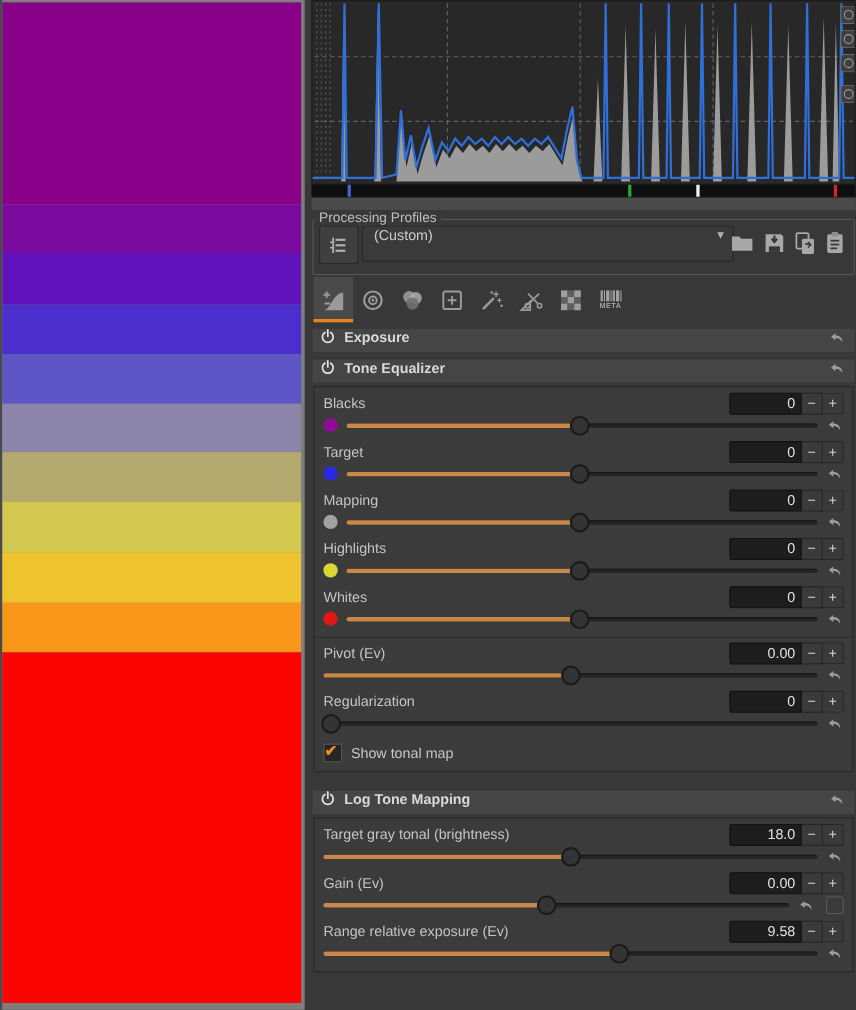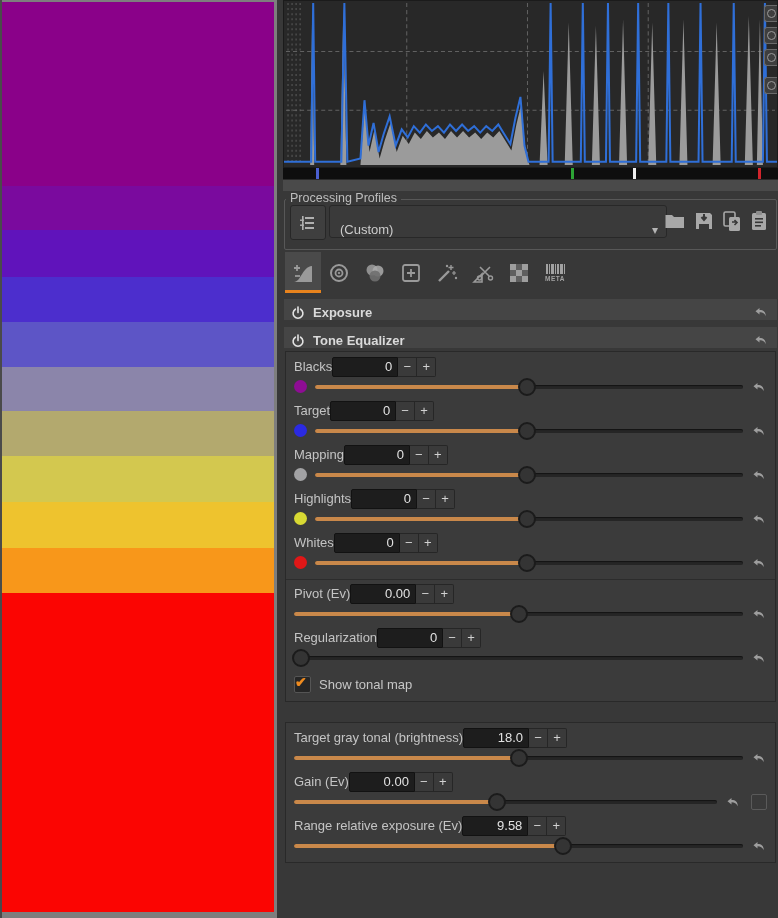--- a/index.html
+++ b/index.html
@@ -22,45 +22,45 @@
   #scalebar{position:absolute;left:0;top:168px;width:495px;height:11px;background:#0e0e0e;}
   #scalebar .marker{position:absolute;top:0;width:3px;height:11px;}
   #strip{position:absolute;left:0;top:179px;width:495px;height:12px;background:#4a4a4a;border-top:1px solid #2a2a2a;box-sizing:border-box;}
   
   #profiles{position:absolute;left:0;top:191px;width:495px;height:62px;}
   #profiles .frame{position:absolute;left:1px;right:1px;top:8px;height:49px;border:1px solid #585858;border-radius:2px;}
   #profiles .frame-label{position:absolute;left:3px;top:0;padding:0 4px;background:#383838;font-size:12.5px;color:#bdbdbd;z-index:2;}
   .fill-btn{position:absolute;left:7px;top:14px;width:34px;height:33px;background:#3f3f3f;border:1px solid #272727;
       border-radius:3px;display:flex;align-items:center;justify-content:center;}
   .combo{position:absolute;left:46px;top:14px;width:338px;height:33px;background:#3a3a3a;border:1px solid #282828;
-      border-radius:3px;display:flex;align-items:flex-end;box-sizing:border-box;padding:0 8px 0 10px;color:#cccccc;}
+      border-radius:3px;display:flex;align-items:flex-start;box-sizing:border-box;padding:0 8px 0 10px;color:#cccccc;}
   .combo .arrow{margin-left:auto;color:#b4b4b4;font-size:12px;}
   .pf-icon{position:absolute;top:17px;width:26px;height:26px;display:flex;align-items:center;justify-content:center;}
   
   #tabs{position:absolute;left:0;top:252px;width:495px;height:42px;display:flex;padding-left:2px;box-sizing:border-box;}
   .tab{width:36px;height:41px;position:relative;display:flex;align-items:center;justify-content:center;}
   .tab.selected{background:#4a4a4a;}
   .tab.selected .underline{position:absolute;left:0;bottom:0;width:100%;height:3px;background:#e8831d;}
   .meta-ic{display:flex;flex-direction:column;align-items:center;}
   .meta-bars{display:flex;gap:1px;height:10px;align-items:stretch;margin-bottom:1px;}
   .meta-bars i{display:block;background:#a2a2a2;}
   .meta-text{font-size:6.5px;letter-spacing:.5px;color:#a2a2a2;font-weight:bold;}
   
   #tools{position:absolute;left:0;top:296px;width:495px;}
-  .tool-header{height:21px;margin:0 1px;background:#454545;display:flex;align-items:flex-end;gap:8px;padding:0 8px 0 7px;}
+  .tool-header{height:21px;margin:0 1px;background:#454545;display:flex;align-items:flex-start;gap:8px;padding:0 8px 0 7px;}
   .tool-header .hlabel{font-weight:bold;font-size:13px;color:#dadada;}
   .tool-header .reset{margin-left:auto;}
   .tool-header.dimmed .hlabel{color:#8b8b8b;}
   .tool-header.dimmed .power{color:#8b8b8b;}
   .tool-header.dimmed .reset svg path{fill:#6e6e6e;}
   .power{color:#e3e3e3;display:flex;}
   .gap7{height:7px;} .gap6{height:6px;} .gap5{height:5px;} .gap3{height:3px;}
   .tool-box{margin:0 2px;border:1px solid #292929;background:#3b3b3b;padding:1px 8px 6px;}
   
-  .srow-label{display:flex;justify-content:flex-start;align-items:center;height:19px;margin-top:4px;}
+  .srow-label{display:flex;justify-content:space-between;align-items:center;height:19px;margin-top:4px;}
   .srow-label .slabel{color:#c4c4c4;}
   .spin{display:flex;height:20px;}
   .spin .entry{width:54px;background:#1d1d1d;border:1px solid #121212;border-radius:2px 0 0 2px;color:#e2e2e2;
       text-align:right;padding:0 5px;line-height:18px;box-sizing:content-box;}
   .spin .sbtn{width:19px;background:#3a3a3a;border:1px solid #262626;border-left:none;color:#d2d2d2;
       text-align:center;line-height:18px;font-size:13px;box-sizing:border-box;}
   .spin .sbtn:last-child{border-radius:0 2px 2px 0;}
   .srow-slider{display:flex;align-items:center;height:21px;gap:8px;}
   .dot{width:13px;height:13px;border-radius:50%;flex:0 0 auto;}
   .trackwrap{flex:1;position:relative;height:21px;}
@@ -469,20 +469,34 @@
           </span>
         <span>Show tonal map</span>
       </div>
     </div>
 
     <div class="gap5"></div>
 
     <div class="gap6"></div>
 
     <div class="gap6"></div>
+    <div class="tool-header">
+      <span class="power">
+        <svg width="14" height="14" viewBox="0 0 14 14" fill="none" stroke="currentColor" stroke-width="1.6" stroke-linecap="round">
+            <path d="M4.4 3.2 A4.9 4.9 0 1 0 9.6 3.2"></path>
+            <line x1="7" y1="1" x2="7" y2="6.6"></line>
+          </svg>
+      </span>
+      <span class="hlabel">Log Tone Mapping</span>
+      <span class="reset">
+        <svg width="14" height="14" viewBox="0 0 14 14">
+            <path d="M5.5 3 L1.5 6.2 L5.5 9.4 L5.5 7.2 C8.5 7.2 10.5 8.4 11.8 11.2 C11.8 6.8 9.2 4.9 5.5 5 Z"></path>
+          </svg>
+      </span>
+    </div>
 
     <div class="gap3"></div>
     <div class="tool-box">
 
       <div>
         <div class="srow-label">
           <span class="slabel">Target gray tonal (brightness)</span>
           <span class="spin">
             <span class="entry">18.0</span>
             <span class="sbtn">−</span>

